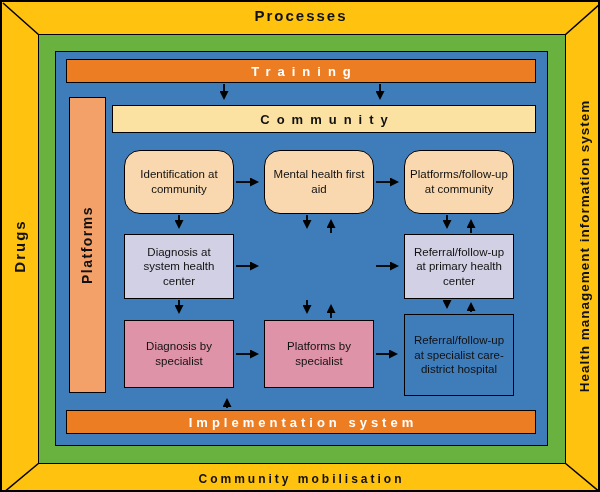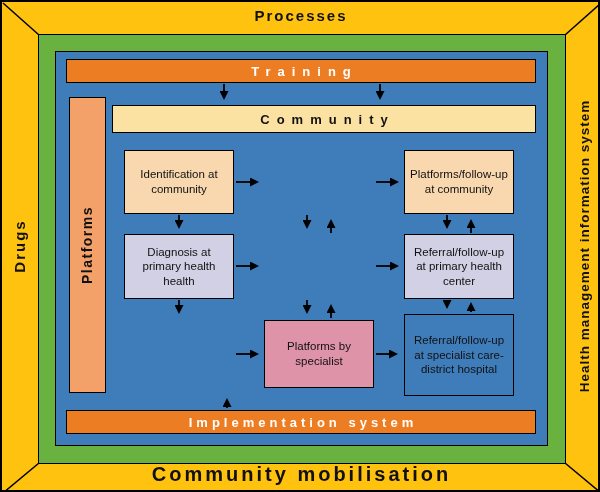--- a/index.html
+++ b/index.html
@@ -10,21 +10,21 @@
     background:var(--frame-yellow,#FFC20E);
     border:2px solid #000;
     font-family:"Liberation Sans","DejaVu Sans",sans-serif;
     color:#111;
     overflow:hidden;
   }
   
   .label-top{position:absolute;top:5px;left:0;right:0;text-align:center;
     font-size:15px;font-weight:600;letter-spacing:2px;text-indent:2px;}
   .label-bottom{position:absolute;bottom:4px;left:0;right:0;text-align:center;
-    font-size:20px;font-weight:600;letter-spacing:3px;text-indent:3px;}
+    font-size:12px;font-weight:600;letter-spacing:3px;text-indent:3px;}
   .label-left{position:absolute;left:17px;top:50%;white-space:nowrap;
     transform:translate(-50%,-50%) rotate(-90deg);
     font-size:15px;font-weight:600;letter-spacing:2px;}
   .label-right{position:absolute;left:582px;top:50%;white-space:nowrap;
     transform:translate(-50%,-50%) rotate(-90deg);
     font-size:13.5px;font-weight:600;letter-spacing:1px;}
   
   .green-frame{position:absolute;left:36px;top:32px;width:528px;height:430px;
     background:var(--frame-green,#69B23F);border:1.5px solid #000;}
   .blue-panel{position:absolute;left:16px;top:16px;width:493px;height:395px;
@@ -41,21 +41,21 @@
     background:var(--bar-orange,#ED7D23);color:#fff;font-weight:bold;font-size:13px;
     letter-spacing:4px;text-indent:4px;}
   .bar-platforms{left:13px;top:45px;width:37px;height:296px;
     background:var(--platforms-salmon,#F3A169);color:#111;}
   .bar-platforms .vtext{transform:rotate(-90deg);white-space:nowrap;
     font-weight:bold;font-size:14px;letter-spacing:1.5px;}
   
   .pbox{position:absolute;width:110px;border:1px solid #000;
     display:flex;align-items:center;justify-content:center;text-align:center;
     font-size:11.5px;line-height:1.27;padding:3px;}
-  .row1{top:98px;height:64px;background:var(--row-community,#FAD8AF);}
+  .row1{top:98px;height:64px;background:var(--row-community,#FAD8AF);border-radius:16px;}
   .row2{top:182px;height:65px;background:var(--row-primary,#D2D0E4);}
   .row3{top:268px;height:68px;background:var(--row-specialist,#DF93A9);}
   .c1{left:68px;} .c2{left:208px;} .c3{left:348px;}
   .pbox.r3c3{top:262px;height:82px;}
   .overlay{position:absolute;inset:0;pointer-events:none;}
 </style>
 </head>
 <body>
 
 <div class="page">
@@ -78,25 +78,27 @@
 
       <div class="bar bar-training">Training</div>
 
       <div class="bar bar-platforms">
         <span class="vtext">Platforms</span>
       </div>
 
       <div class="bar bar-processes">Community</div>
 
       <div class="pbox row1 c1">Identification at community</div>
+      <div class="pbox row1 c2">Mental health first aid</div>
       <div class="pbox row1 c3">Platforms/follow-up at community</div>
 
-      <div class="pbox row2 c1">Diagnosis at primary health health</div>
+      <div class="pbox row2 c1">Diagnosis at system health center</div>
       <div class="pbox row2 c3">Referral/follow-up at primary health center</div>
 
+      <div class="pbox row3 c1">Diagnosis by specialist</div>
       <div class="pbox row3 c2">Platforms by specialist</div>
       <div class="pbox r3c3 c3">Referral/follow-up at specialist care-district hospital</div>
 
       <div class="bar bar-implementation">Implementation system</div>
 
       <svg class="overlay" width="493" height="395">
         <defs>
           <marker id="ah" markerUnits="userSpaceOnUse" markerWidth="9" markerHeight="9" refX="7" refY="4.5" orient="auto">
             <path d="M0,0 L9,4.5 L0,9 z" fill="#000"></path>
           </marker>

